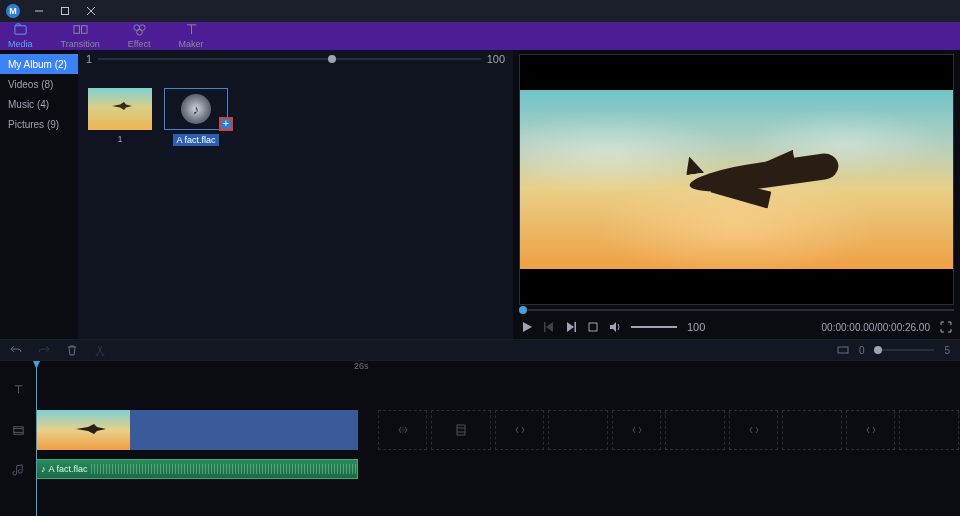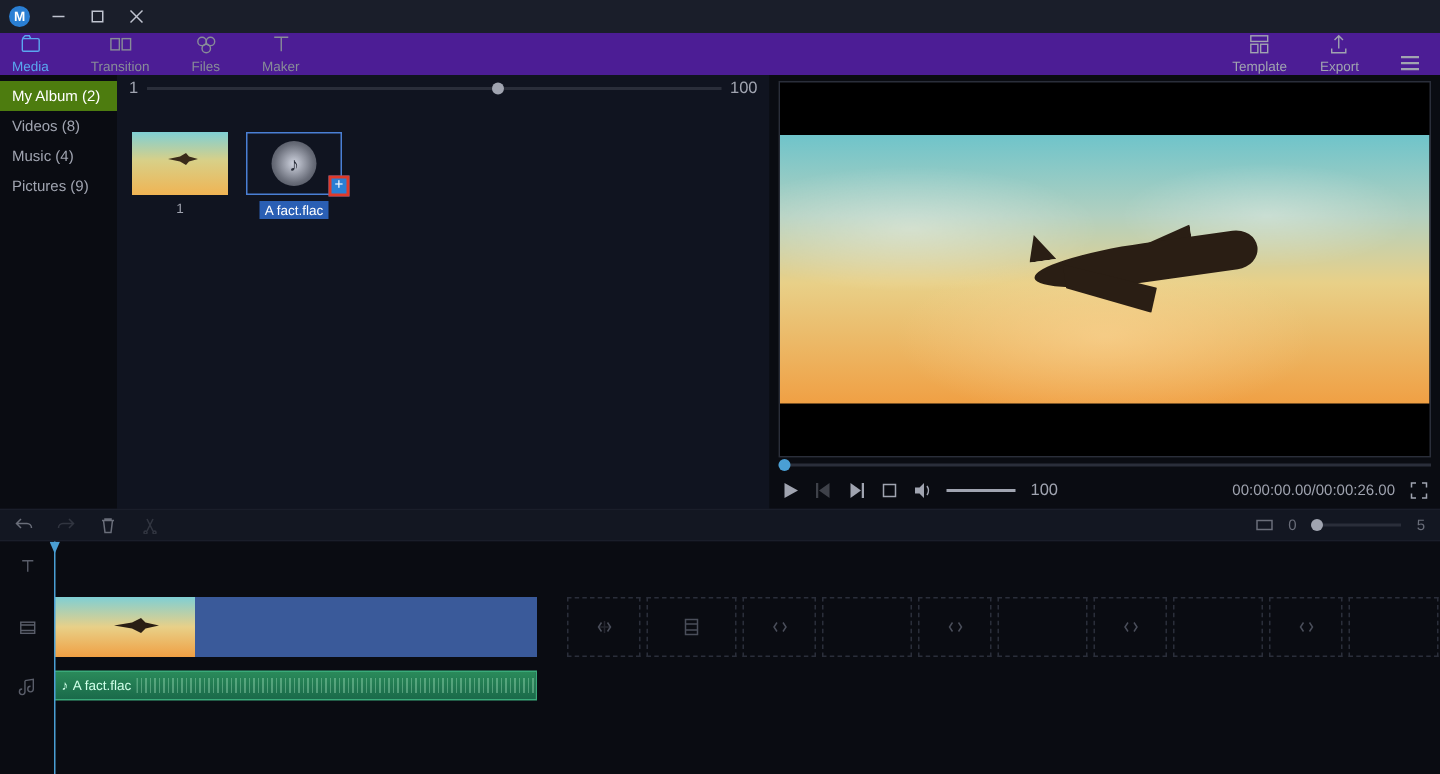--- a/index.html
+++ b/index.html
@@ -21,21 +21,21 @@
 .toolbar-right { margin-left: auto; display: flex; align-items: flex-end; }
 .tab-r { display: flex; flex-direction: column; align-items: center; gap: 2px; margin-right: 22px; cursor: pointer; color: #a0a4b0; }
 .tab-r svg { width: 15px; height: 15px; }
 .menu-btn { width: 24px; display: flex; align-items: center; justify-content: center; cursor: pointer; }
 .menu-btn svg { width: 16px; height: 14px; stroke: #a0a4b0; }
 
 
 .upper { height: 289px; display: flex; }
 .sidebar { width: 78px; background: #0a0c12; padding-top: 4px; }
 .side-item { height: 20px; display: flex; align-items: center; padding-left: 8px; font-size: 10px; color: #a0a4b0; cursor: pointer; }
-.side-item.active { background: #4d7c0f; color: #fff; }
+.side-item.active { background: #3b82f6; color: #fff; }
 .album-zoom { height: 18px; display: flex; align-items: center; padding: 0 8px; gap: 6px; }
 .zoom-track { flex: 1; height: 2px; background: #2a2e3a; position: relative; }
 .zoom-handle { position: absolute; left: 60%; top: -3px; width: 8px; height: 8px; border-radius: 50%; background: #a0a4b0; }
 .album-panel { flex: 1; background: #101420; display: flex; flex-direction: column; max-width: 435px; }
 .album-grid { flex: 1; display: flex; padding: 20px 0 0 10px; gap: 12px; align-items: flex-start; }
 .thumb-card { width: 64px; display: flex; flex-direction: column; align-items: center; gap: 4px; cursor: pointer; }
 .thumb-frame { width: 64px; height: 42px; display: flex; align-items: center; justify-content: center; }
 .thumb-frame.import { border: 1px solid #3a3e4a; }
 .thumb-frame.import svg { width: 16px; height: 16px; stroke: #6a6e7a; }
 .thumb-frame.pic { background: linear-gradient(180deg, #7fcfd4 0%, #d8d088 45%, #f0b454 100%); position: relative; }
@@ -133,50 +133,27 @@
         <rect x="9" y="4" width="6" height="8"></rect>
       </svg>
     <span class="tab-label">Transition</span>
   </div>
   <div class="tab">
     <svg viewBox="0 0 16 16" fill="none" stroke="currentColor">
         <circle cx="5" cy="6" r="3"></circle>
         <circle cx="11" cy="6" r="3"></circle>
         <circle cx="8" cy="11" r="3"></circle>
       </svg>
-    <span class="tab-label">Files</span>
+    <span class="tab-label">Effect</span>
   </div>
   <div class="tab">
     <svg viewBox="0 0 16 16" fill="none" stroke="currentColor">
         <path d="M3 3h10M8 3v10"></path>
       </svg>
     <span class="tab-label">Maker</span>
-  </div>
-  <div class="toolbar-right">
-    <div class="tab-r">
-      <svg viewBox="0 0 16 16" fill="none" stroke="currentColor">
-          <rect x="2" y="2" width="12" height="4"></rect>
-          <rect x="2" y="8" width="5" height="6"></rect>
-          <rect x="9" y="8" width="5" height="6"></rect>
-        </svg>
-      <span class="tab-label">Template</span>
-    </div>
-    <div class="tab-r">
-      <svg viewBox="0 0 16 16" fill="none" stroke="currentColor">
-          <path d="M8 11V2M5 5l3-3 3 3M3 11v3h10v-3"></path>
-        </svg>
-      <span class="tab-label">Export</span>
-    </div>
-    <div class="menu-btn">
-      <svg viewBox="0 0 16 14" fill="none" stroke-width="1.5">
-          <line x1="2" y1="3" x2="14" y2="3"></line>
-          <line x1="2" y1="7" x2="14" y2="7"></line>
-          <line x1="2" y1="11" x2="14" y2="11"></line>
-        </svg>
-    </div>
   </div>
 </div>
 
 <div class="upper">
   <div class="sidebar">
     <div class="side-item active">My Album (2)</div>
     <div class="side-item">Videos (8)</div>
     <div class="side-item">Music (4)</div>
     <div class="side-item">Pictures (9)</div>
   </div>
@@ -293,20 +270,23 @@
     <span>0</span>
     <div class="tl-zoom-track">
         <div class="tl-zoom-handle"></div>
       </div>
     <span>5</span>
   </div>
 </div>
 
 <div class="timeline">
   <div class="playhead"></div>
+  <div class="ruler">
+    <span class="mark" style="left:354px">26s</span>
+  </div>
   <div class="track text">
     <div class="track-head">
         <svg viewBox="0 0 14 14" fill="none" stroke="currentColor">
           <path d="M3 3h8M7 3v8"></path>
         </svg>
       </div>
     <div class="track-body"></div>
   </div>
   <div class="track video">
     <div class="track-head">

